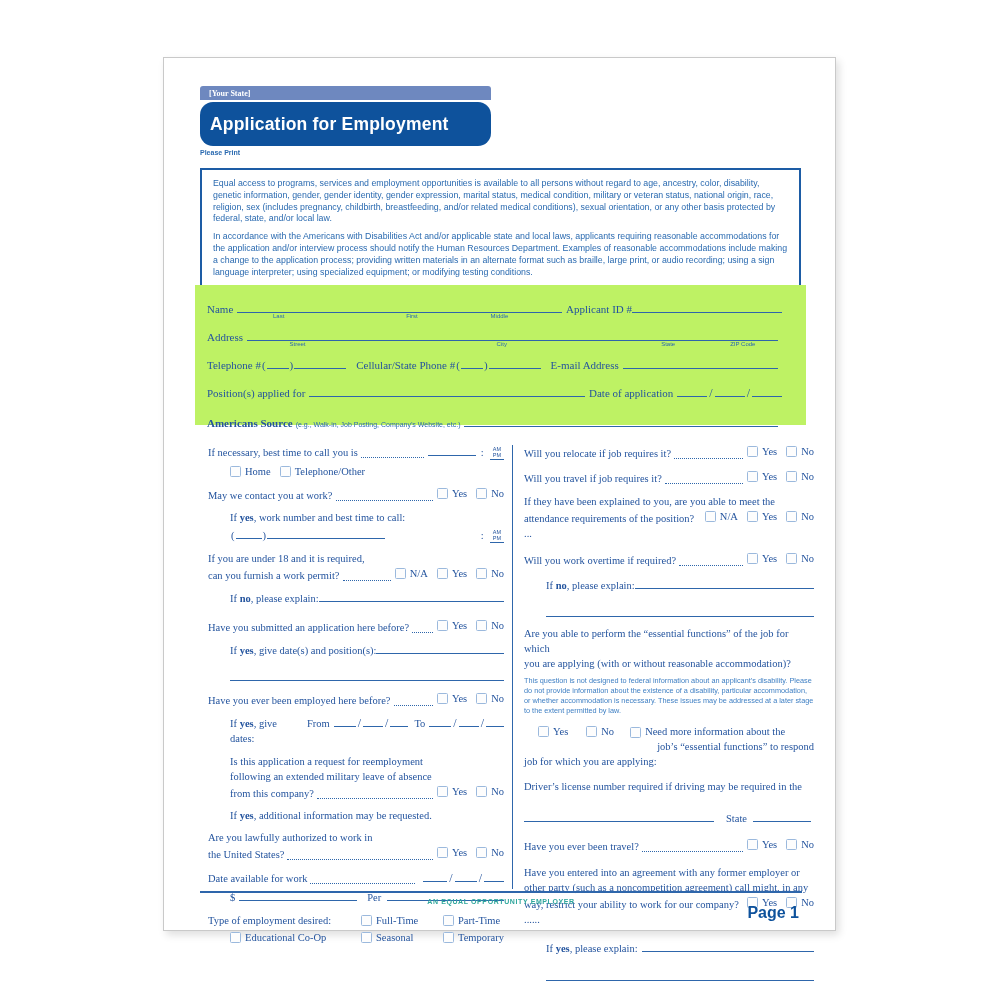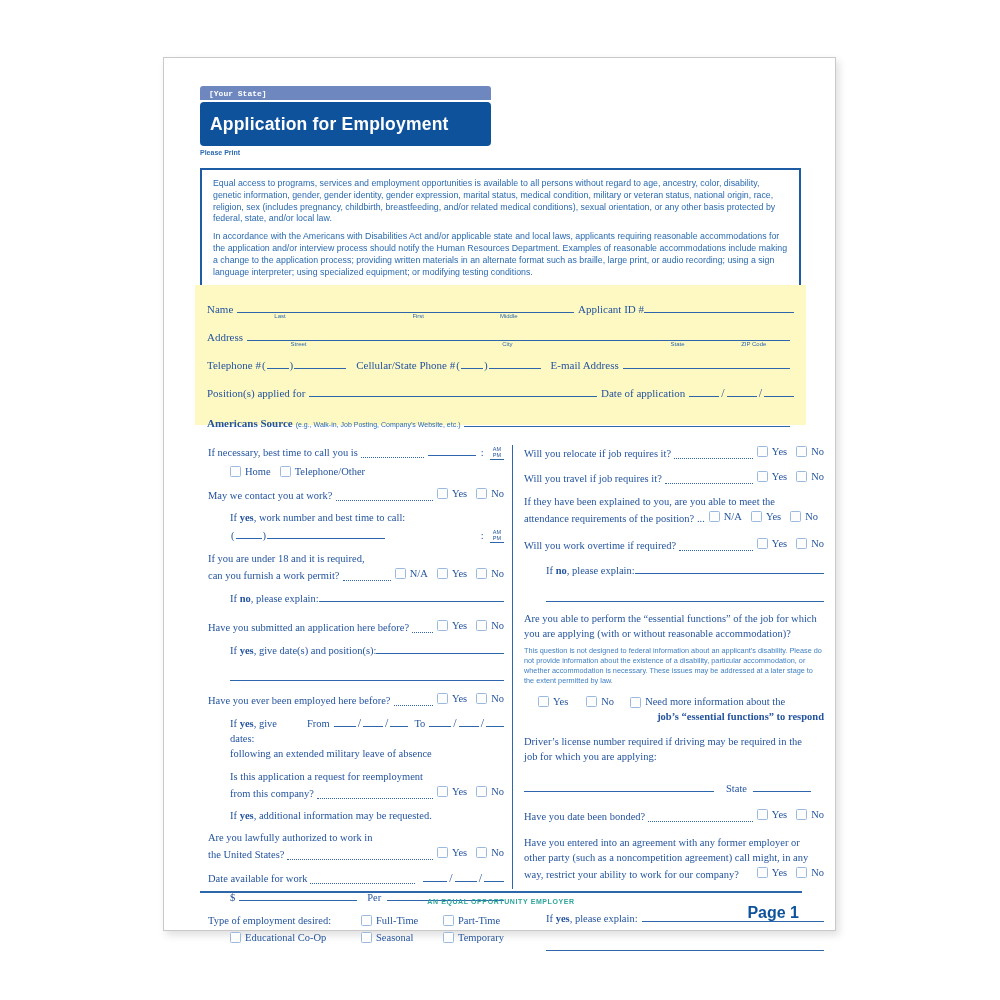--- a/index.html
+++ b/index.html
@@ -3,36 +3,36 @@
 <meta charset="utf-8">
 <style>
   html,body{margin:0;padding:0;}
   .canvas{position:relative;width:1000px;height:1000px;background:#ffffff;overflow:hidden;
           font-family:"Liberation Serif",serif;color:#24549e;}
   .page{position:absolute;left:163px;top:57px;width:673px;height:874px;background:#fff;
         border:1px solid #c9c9c9;box-shadow:3px 4px 8px rgba(0,0,0,.13);box-sizing:border-box;}
 
   
   .header{position:absolute;left:36px;top:28px;width:291px;}
-  .state-bar{background:#6e88bf;color:#fff;font-family:Liberation Mono, monospace;
+  .state-bar{background:#6e88bf;color:#fff;font-family:Liberation Serif, serif;
              font-weight:bold;font-size:8px;padding:3px 0 2px 9px;border-radius:3px 3px 0 0;}
   .title-bar{margin-top:2px;background:#0e529c;color:#fff;font-family:"Liberation Sans",sans-serif;
-             font-weight:bold;font-size:17.5px;padding:12px 0 11px 10px;border-radius:4px;letter-spacing:.2px;}
+             font-weight:bold;font-size:17.5px;padding:12px 0 11px 10px;border-radius:13px;letter-spacing:.2px;}
   .please-print{margin-top:3px;font-family:"Liberation Sans",sans-serif;font-size:7px;color:#2a6ab0;font-weight:bold;}
 
   
   .notice{position:absolute;left:36px;top:110px;width:601px;box-sizing:border-box;
           border:2px solid #1d5ca5;padding:8px 11px 7px 11px;
           font-family:"Liberation Sans",sans-serif;font-size:8.8px;line-height:11.8px;color:#2a6ab0;}
   .notice p{margin:0 0 6px 0;}
   .notice p:last-child{margin-bottom:0;}
 
   
-  .green{position:absolute;left:31px;top:227px;width:611px;height:140px;background:#fef9c3;
-         box-sizing:border-box;padding:16px 12px 0 12px;font-size:11px;}
+  .green{position:absolute;left:31px;top:227px;width:611px;height:140px;background:#bef264;
+         box-sizing:border-box;padding:16px 24px 0 12px;font-size:11px;}
   .grow{display:flex;align-items:baseline;white-space:nowrap;}
   .grow .lbl{flex:none;}
   .bl{display:inline-block;border-bottom:1px solid #2e66ab;height:11px;vertical-align:baseline;}
   .bl-fill{flex:1 1 auto;position:relative;border-bottom:1px solid #2e66ab;height:11px;margin:0 4px;}
   .sub{position:absolute;top:12px;font-family:"Liberation Sans",sans-serif;font-size:6px;color:#2a6ab0;}
   .gsp{margin-bottom:14px;}
   .paren{margin:0 1px;}
   .dateb{display:inline-flex;align-items:baseline;margin-left:4px;}
   .dseg{display:inline-block;border-bottom:1px solid #2e66ab;height:11px;}
   .slash{margin:0 2px;font-size:12px;}
@@ -49,21 +49,21 @@
   .opt{display:inline-flex;align-items:center;gap:4px;margin-left:9px;white-space:nowrap;flex:none;}
   .ind{margin-left:22px;}
   .grp{margin-top:7px;}
   .grp8{margin-top:8px;}
   .b{font-weight:bold;}
   .ampm{display:inline-block;font-family:"Liberation Sans",sans-serif;font-size:5.5px;line-height:6px;
         text-align:center;border-bottom:1px solid #2e66ab;padding:0 3px 1px 3px;align-self:flex-end;margin-bottom:0;}
   .colon{margin:0 6px 0 5px;}
   .blank-line{border-bottom:1px solid #2e66ab;height:12px;}
   .note{font-family:"Liberation Sans",sans-serif;font-size:7.3px;line-height:10px;color:#4080c4;margin-top:5px;}
-  .need-label div:last-child{padding-left:12px;font-weight:bold;}
+  .need-label div:last-child{padding-left:12px;}
   .type-grid{display:grid;grid-template-columns:153px 82px auto;row-gap:2px;}
   .type-grid .opt{margin-left:0;}
 
   
   .frule{position:absolute;left:36px;top:833px;width:602px;height:2px;background:#2e66ab;}
   .eoe{position:absolute;left:36px;top:840px;width:602px;text-align:center;
        font-family:"Liberation Sans",sans-serif;font-size:7px;letter-spacing:.6px;color:#2ea69c;font-weight:bold;}
   .pagenum{position:absolute;right:36px;top:846px;font-family:"Liberation Sans",sans-serif;
            font-size:16px;font-weight:bold;color:#0e529c;}
 </style>
@@ -258,22 +258,22 @@
         <span style="margin-left:6px">To</span>
         <span class="dateb">
               <span class="dseg" style="width:22px"></span>
               <span class="slash">/</span>
               <span class="dseg" style="width:20px"></span>
               <span class="slash">/</span>
               <span class="dseg" style="width:18px"></span>
             </span>
       </div>
 
+      <div class="ind grp8">Is this application a request for reemployment</div>
       <div class="ind">following an extended military leave of absence</div>
-      <div class="ind grp8">Is this application a request for reemployment</div>
       <div class="q ind">
         <span>from this company?</span>
         <span class="lead"></span>
         <span class="opt" style="margin-left:0">
               <span class="cb"></span>
               <span>Yes</span>
             </span>
         <span class="opt">
               <span class="cb"></span>
               <span>No</span>
@@ -424,31 +424,31 @@
             </span>
         <span class="opt" style="margin-left:16px;align-items:flex-start">
           <span class="cb" style="margin-top:3px"></span>
           <span class="need-label">
             <div>Need more information about the</div>
             <div>job’s “essential functions” to respond</div>
           </span>
         </span>
       </div>
 
+      <div>job for which you are applying:</div>
       <div style="margin-top:10px">Driver’s license number required if driving may be required in the</div>
-      <div>job for which you are applying:</div>
 
       <div class="q" style="margin-top:16px">
         <span class="bl" style="flex:1;max-width:190px"></span>
         <span style="margin:0 6px 0 12px">State</span>
         <span class="bl" style="width:58px"></span>
       </div>
 
       <div class="q" style="margin-top:11px">
-        <span>Have you date been bonded?</span>
+        <span>Have you ever been travel?</span>
         <span class="lead"></span>
         <span class="opt" style="margin-left:0">
               <span class="cb"></span>
               <span>Yes</span>
             </span>
         <span class="opt">
               <span class="cb"></span>
               <span>No</span>
             </span>
       </div>

